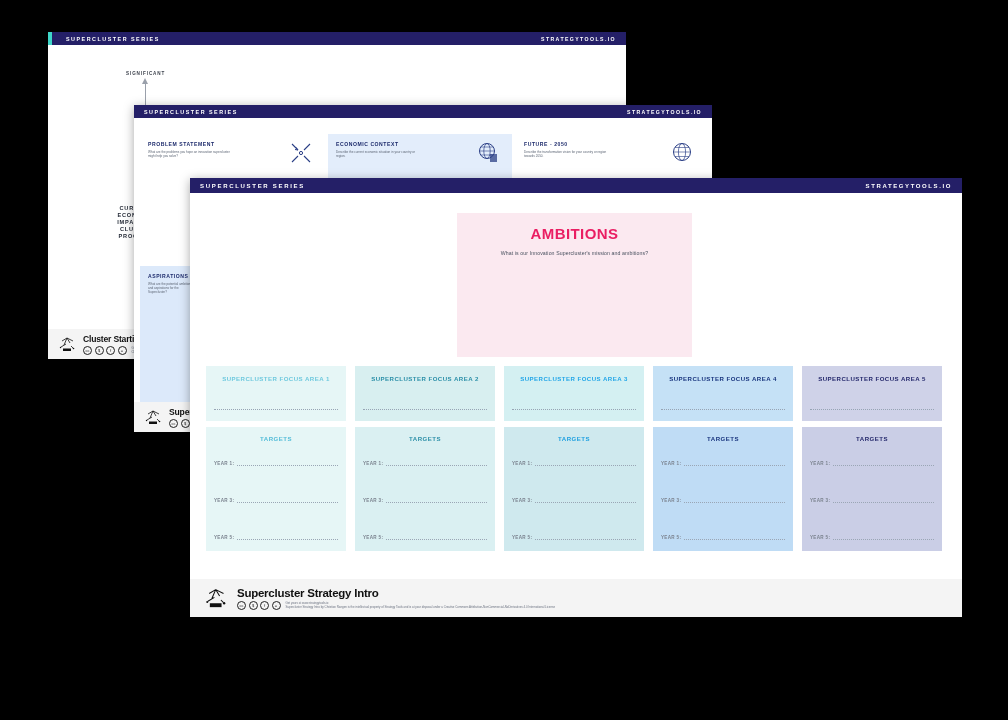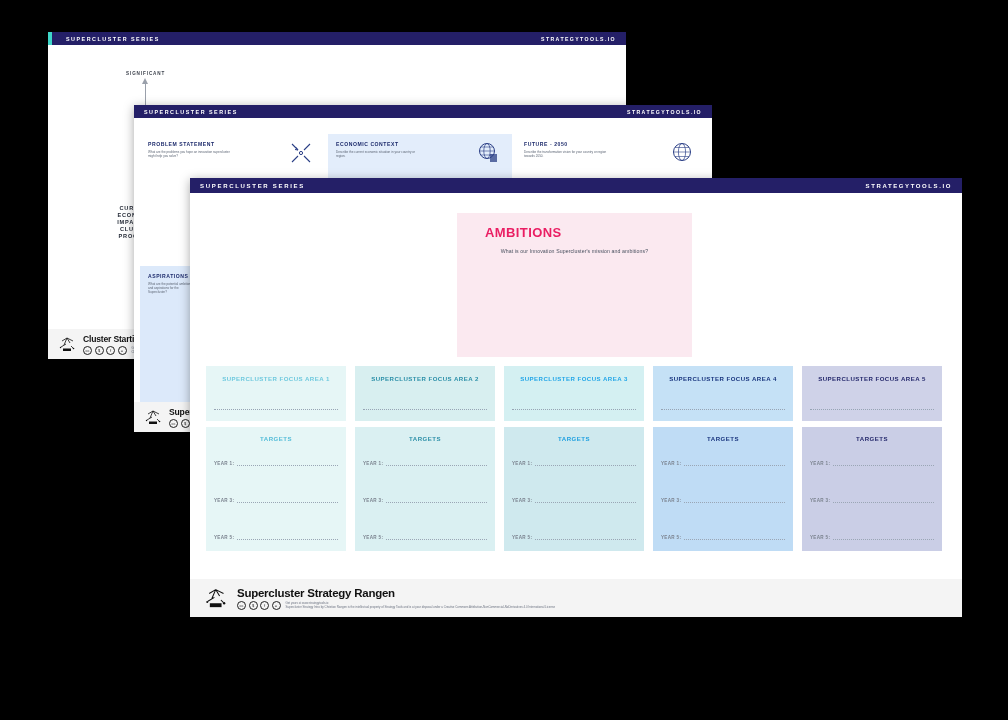--- a/index.html
+++ b/index.html
@@ -63,22 +63,22 @@
      display:flex;align-items:center;padding-left:10px;box-sizing:border-box;}
 
   
   #card3{left:190px;top:178px;width:772px;height:437px;}
   #card3 .body{position:relative;width:100%;height:424px;background:#ffffff;}
 
   .ambitions{
     position:absolute;left:267px;top:20px;width:235px;height:144px;
     background:#fbe9f0;
   }
-  .amb-ttl{margin-top:12px;font-size:13px;font-weight:bold;
-    color:#ea1e63;letter-spacing:.4px;margin-left:28px;}
+  .amb-ttl{text-align:center;margin-top:12px;font-size:15px;font-weight:bold;
+    color:#ea1e63;letter-spacing:.4px;}
   .amb-sub{text-align:center;margin-top:8px;font-size:5.2px;color:#4a5260;letter-spacing:.1px;}
 
   .cols{position:absolute;left:16px;top:173px;width:740px;display:flex;gap:9px;}
   .col{width:140px;}
   .focus{height:55px;box-sizing:border-box;padding:9px 8px 0 8px;position:relative;}
   .focus-ttl{font-size:6.1px;font-weight:bold;letter-spacing:.45px;text-align:center;}
   .dotline{border-bottom:1px dotted #97a4b4;height:1px;position:absolute;left:8px;right:8px;bottom:11px;}
   .targets{margin-top:6px;height:124px;box-sizing:border-box;padding:8px 8px 0 8px;position:relative;}
   .targets-ttl{text-align:center;font-size:6.1px;font-weight:bold;letter-spacing:.45px;}
   .yrow{position:absolute;left:8px;right:8px;display:flex;align-items:flex-end;}
@@ -375,21 +375,21 @@
       </div>
 
       <div class="card3foot">
         <svg class="logo-mark" viewBox="0 0 40 34">
           <path d="M18 4 L12 18 M18 4 L24 14 M18 4 L30 10 M18 4 L8 10 M6 22 L16 16 M26 20 L30 24" stroke="#111" stroke-width="1.6" fill="none"></path>
           <circle cx="31" cy="25" r="1.8" fill="#111"></circle>
             <circle cx="5" cy="23" r="1.5" fill="#111"></circle>
           <rect x="9" y="25" width="18" height="6" fill="#111"></rect>
         </svg>
         <div class="ft-rows">
-          <div class="foot-title">Supercluster Strategy Rangen</div>
+          <div class="foot-title">Supercluster Strategy Intro</div>
           <div class="ft-meta">
             <div class="lic">
               <span>cc</span>
               <span>$</span>
               <span>f</span>
               <span>=</span>
             </div>
             <div class="foot-sub">
               <div>Get yours at www.strategytools.io</div>
               <div>Supercluster Strategy Intro by Christian Rangen is the intellectual property of Strategy Tools and is at your disposal under a Creative Commons Attribution-NonCommercial-NoDerivatives 4.0 International License</div>

